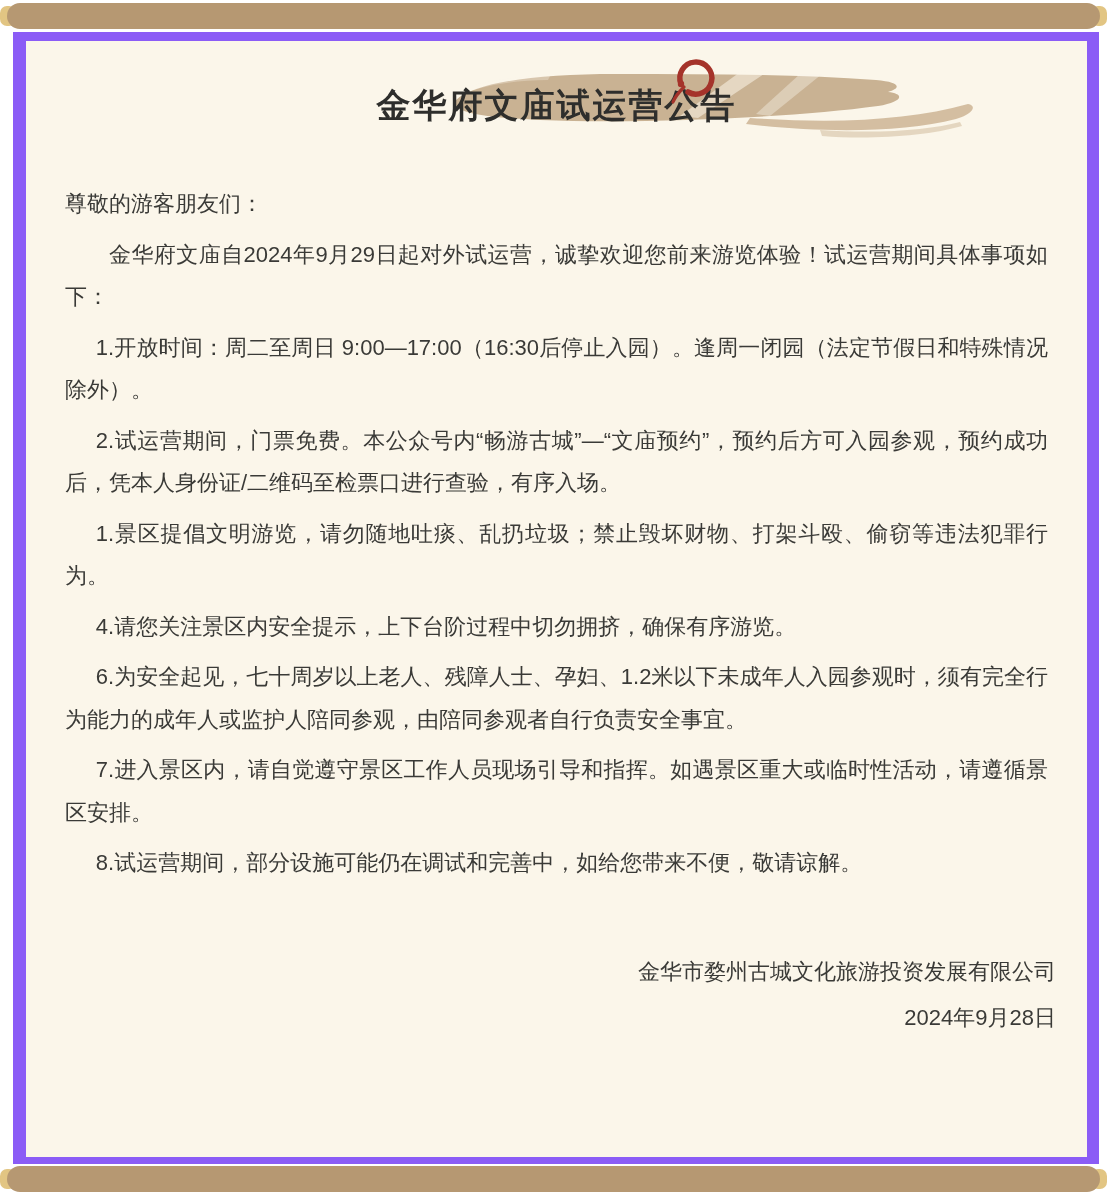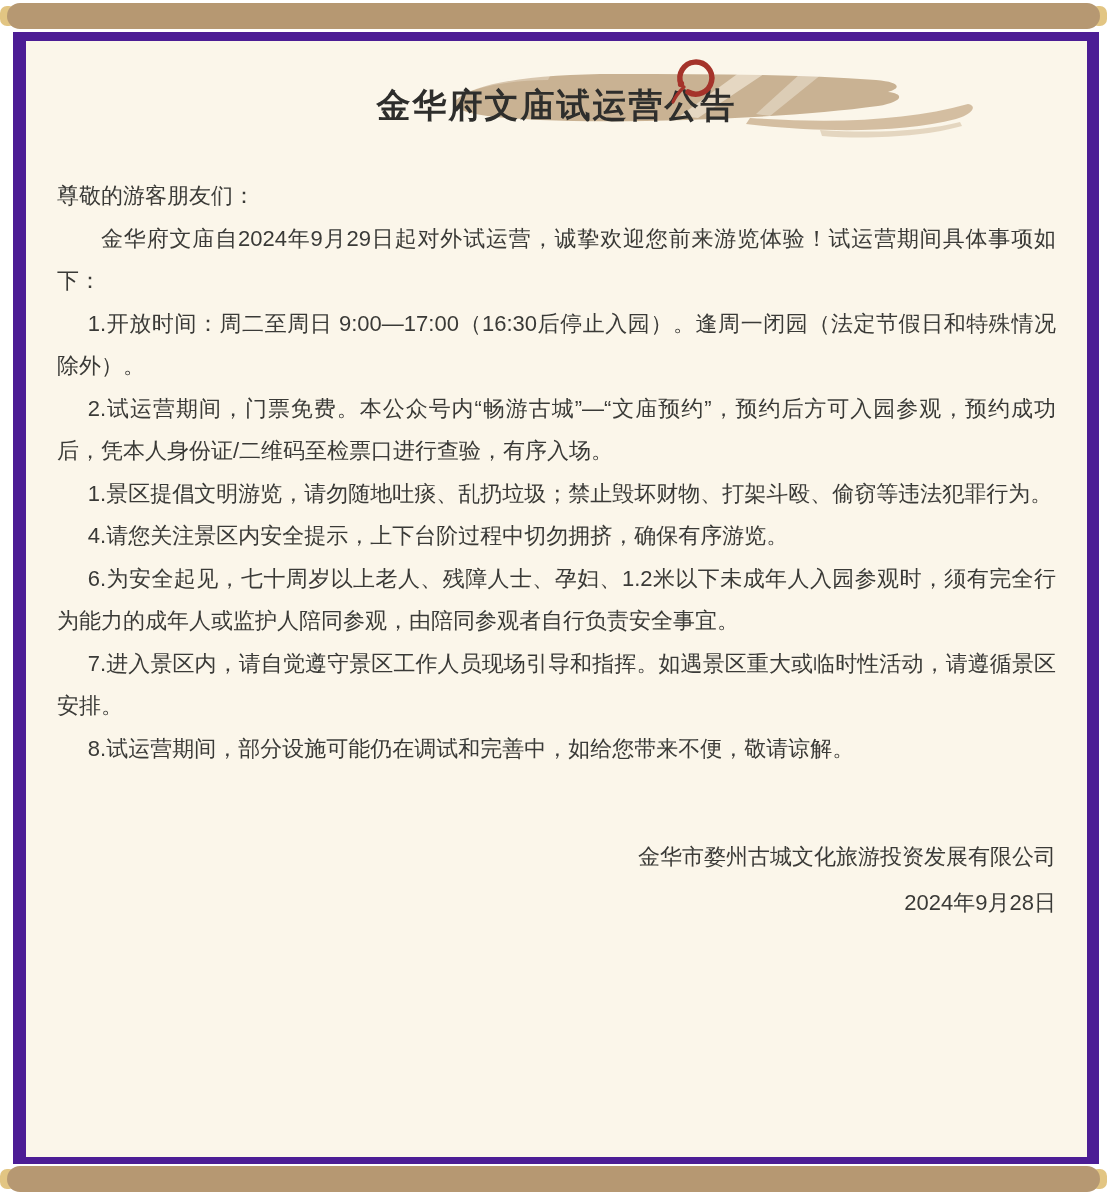--- a/index.html
+++ b/index.html
@@ -21,21 +21,21 @@
   .rod .knob {
     position:absolute; top:3px; width:16px; height:20px;
     background:#e2c583; border-radius:7px; z-index:1;
   }
   .rod .knob-left  { left:0; }
   .rod .knob-right { right:0; }
   
   .scroll-body {
     position:absolute; left:13px; top:32px;
     width:1086px; height:1132px;
-    background:#4c1d95;
+    background:#8b5cf6;
   }
   .panel {
     position:absolute; left:13px; top:9px;
     width:1061px; height:1116px;
     background:#fbf6ea;
   }
   
   .title-block { position:relative; height:134px; }
   .brush { position:absolute; left:414px; top:23px; z-index:1; }
   .title {
@@ -45,21 +45,21 @@
     color:#2e2e2c;
   }
   .enso { position:absolute; left:638px; top:14px; z-index:3; }
   
   .content {
     padding:0 31px;
     color:#3a3a37;
     font-size:22px; line-height:42.5px;
     text-align:justify;
   }
-  .content p { margin:0; }
+  .content p { margin:8px; }
   .indent2 { text-indent:2em; }
   .item    { text-indent:1.4em; }
   
   .signature {
     margin-top:64px;
     text-align:right;
     font-size:22px; line-height:46px;
     color:#3a3a37;
   }
 </style>

